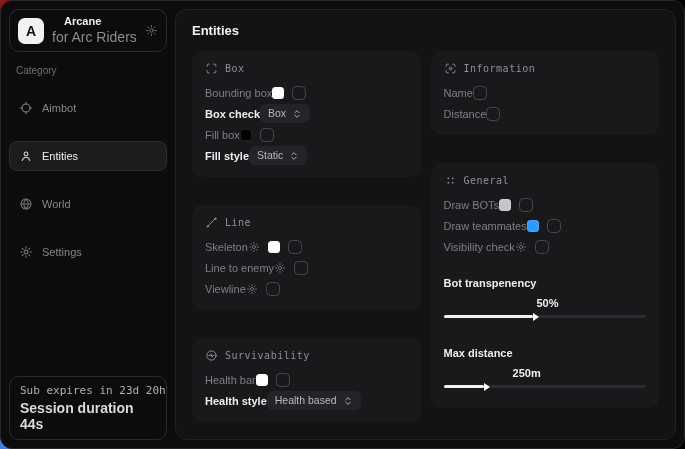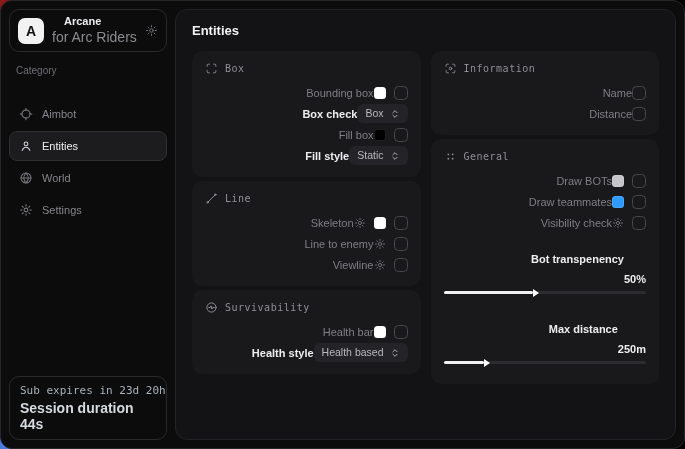--- a/index.html
+++ b/index.html
@@ -17,40 +17,40 @@
   }
   
   .sidebar{width:174px;flex:none;display:flex;flex-direction:column;padding:8px;box-sizing:border-box;}
   .brand{display:flex;align-items:center;gap:8px;border:1px solid #2b2b2f;border-radius:10px;padding:5px 8px;}
   .logo{width:26px;height:26px;background:#f2f2f2;border-radius:7px;color:#111;font-weight:700;
     display:flex;align-items:center;justify-content:center;font-size:14px;flex:none;}
   .brand-text{line-height:1.25;min-width:0;}
   .brand-title{color:#ededf0;font-size:11px;font-weight:700;margin-left:12px;}
   .brand-sub{color:#8b8b90;font-size:14px;}
   .brand-gear{margin-left:auto;color:#6f6f75;display:flex;}
-  .cat{color:#6f6f75;font-size:10px;margin:13px 7px 23px;}
-  .nav{display:flex;flex-direction:column;gap:2px;}
+  .cat{color:#6f6f75;font-size:10px;margin:13px 7px 17px;}
+  .nav{display:flex;flex-direction:column;gap:18px;}
   .nav-item{display:flex;align-items:center;gap:9px;padding:7px 9px;border-radius:8px;
     color:#85858b;font-size:11px;border:1px solid transparent;cursor:default;}
   .nav-item .icon{display:flex;color:#77777d;}
   .nav-item.selected{background:#1c1c1f;border-color:#2e2e32;color:#f0f0f2;}
   .nav-item.selected .icon{color:#d8d8dc;}
   .subcard{margin-top:auto;border:1px solid #2a2a2e;border-radius:10px;padding:7px 10px;}
   .subline{font-family:"DejaVu Sans Mono",monospace;font-size:11px;color:#a9b2ba;white-space:nowrap;}
   .subline2{font-size:14px;font-weight:700;color:#d7dade;margin-top:3px;}
   
   .main{flex:1;margin:8px 8px 8px 0;background:#131315;border:1px solid #232327;border-radius:12px;
     padding:13px 16px;box-sizing:border-box;overflow:hidden;}
   .page-title{font-size:13px;color:#f2f2f4;margin:0 0 13px;font-weight:700;}
   .cols{display:flex;gap:10px;align-items:flex-start;}
-  .col{flex:1;display:flex;flex-direction:column;gap:4px;min-width:0;}
+  .col{flex:1;display:flex;flex-direction:column;gap:28px;min-width:0;}
   .card{background:#19191c;border-radius:10px;padding:11px 13px;}
   .card-head{display:flex;gap:7px;align-items:center;color:#8f8f95;margin-bottom:7px;}
   .head-label{font-family:"DejaVu Sans Mono",monospace;font-size:10px;letter-spacing:.5px;}
-  .row{display:flex;align-items:center;justify-content:flex-end;min-height:21px;}
+  .row{display:flex;align-items:center;justify-content:flex-start;min-height:21px;}
   .lbl{font-size:11px;color:#7f7f85;}
   .lbl.bright{color:#eeeef0;font-weight:700;}
   .ctrls{display:flex;align-items:center;gap:8px;}
   .swatch{width:12px;height:12px;border-radius:3.5px;box-shadow:inset 0 0 0 1px rgba(255,255,255,.12);}
   .checkbox{width:14px;height:14px;border:1.5px solid #47474c;border-radius:4.5px;box-sizing:border-box;background:transparent;}
   .dropdown{display:flex;align-items:center;gap:6px;background:#242428;border-radius:6px;
     padding:3px 8px;color:#b9b9be;font-size:10.5px;line-height:1.2;}
   .row-gear{color:#74747a;display:flex;}
   .val{font-size:11px;font-weight:700;color:#eeeef0;margin-top:40px;}
   .slider{height:3px;background:#2c2c30;border-radius:2px;margin:6px 0 9px;position:relative;}

